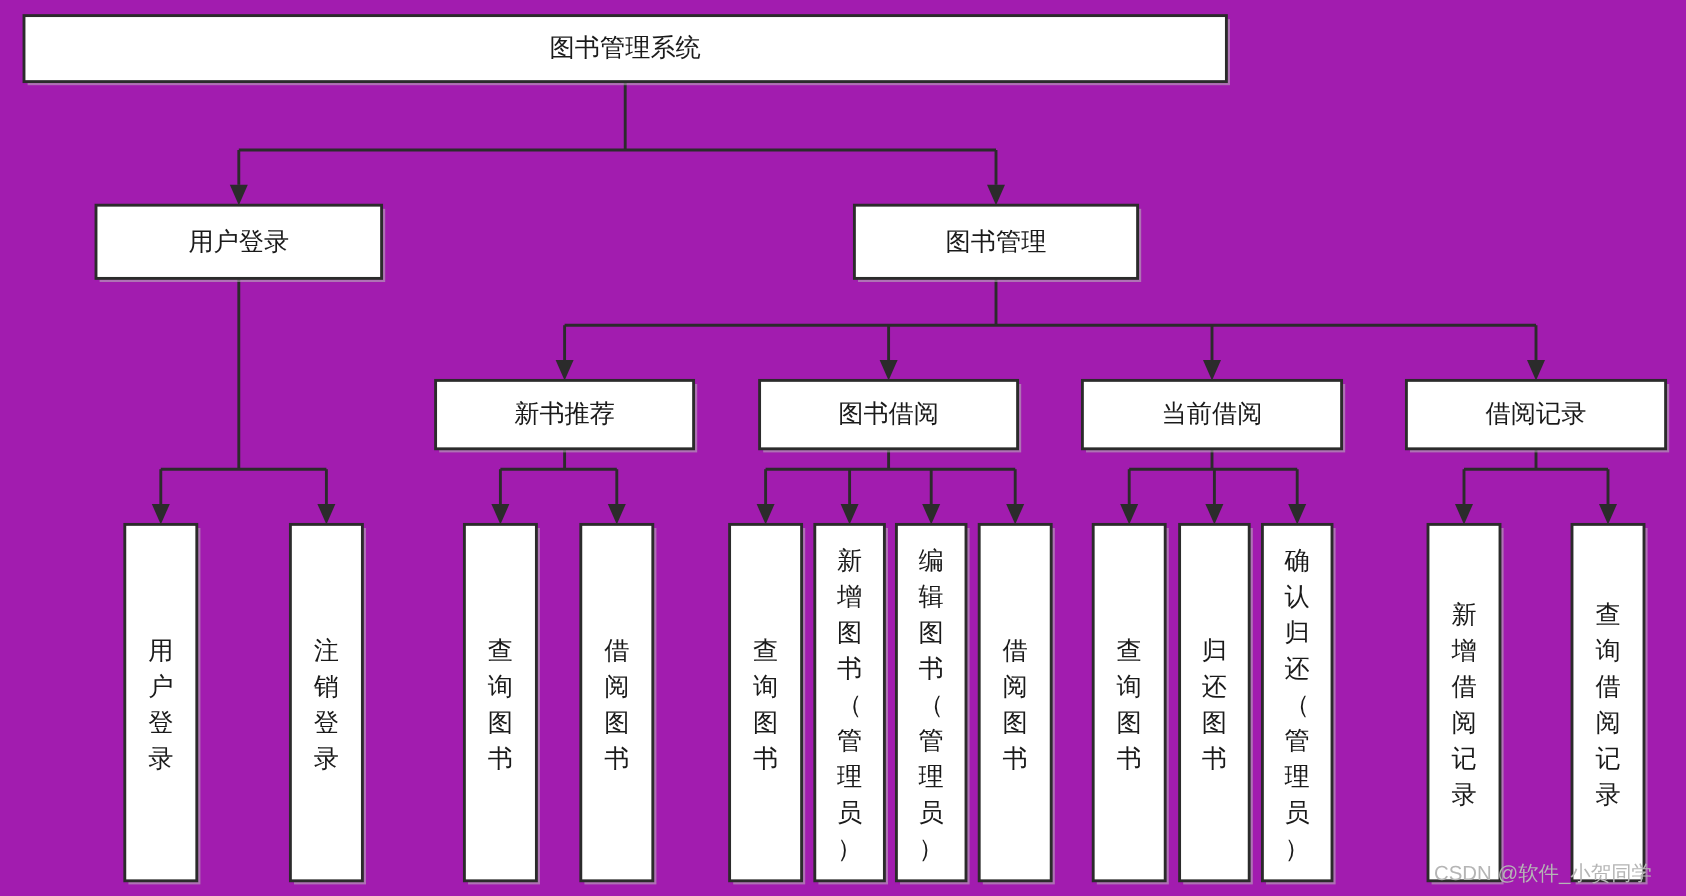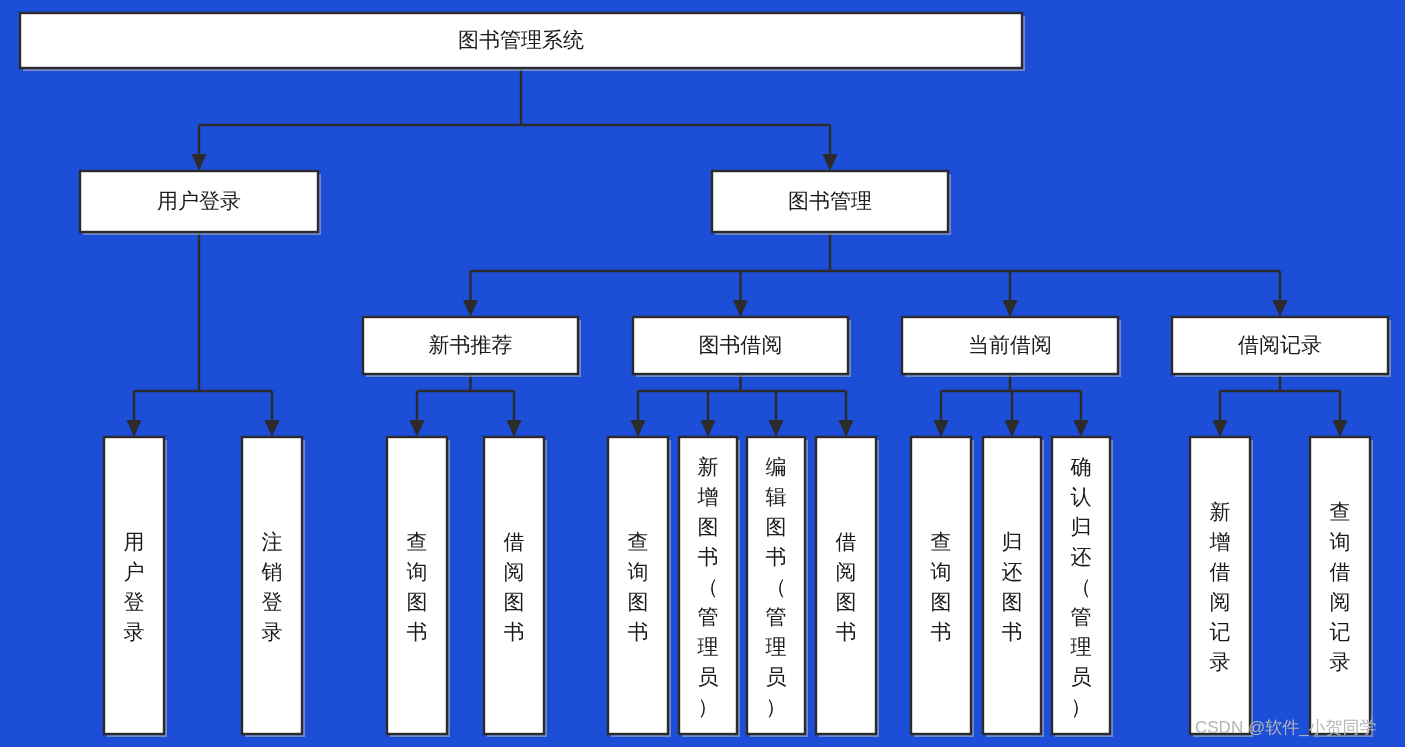--- a/index.html
+++ b/index.html
@@ -7,21 +7,21 @@
     padding: 0;
     background: #ffffff;
   }
   body {
     font-family: "Liberation Sans", "DejaVu Sans", sans-serif;
   }
   #stage {
     position: relative;
     width: 1405px;
     height: 747px;
-    background: #1d4ed8;
+    background: #a21caf;
     overflow: hidden;
   }
   svg.diagram {
     position: absolute;
     left: 0;
     top: 0;
     width: 1405px;
     height: 747px;
   }
   .node-rect {

